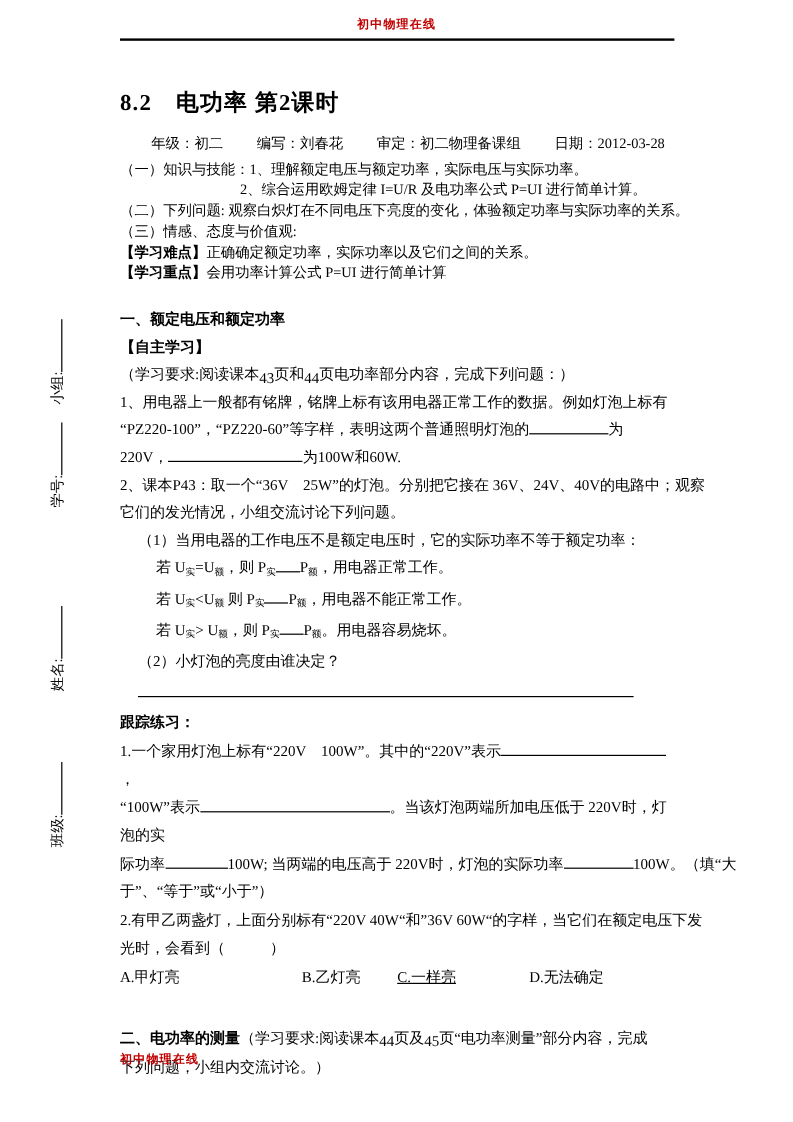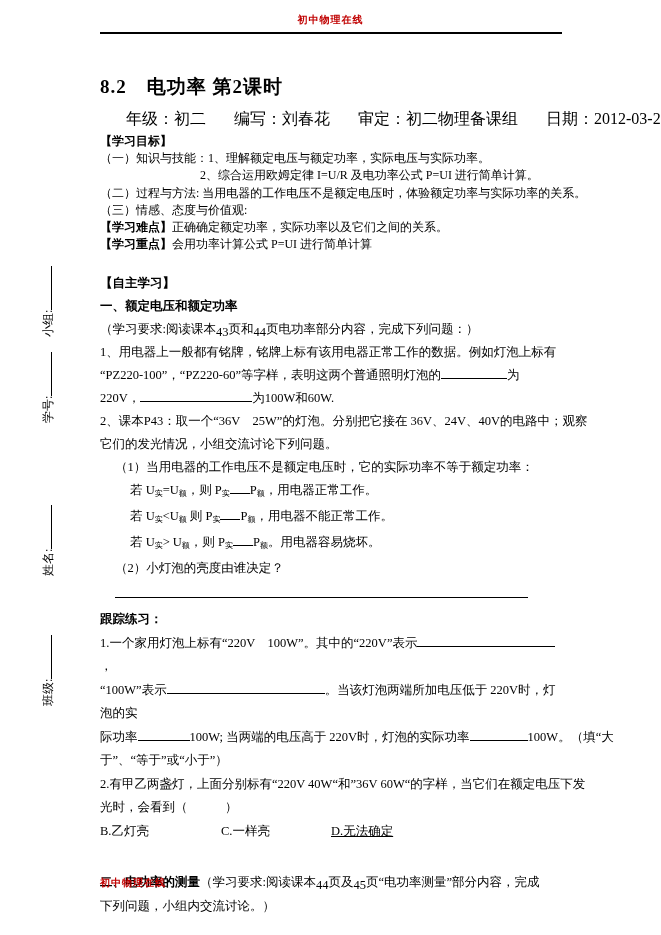--- a/index.html
+++ b/index.html
@@ -32,42 +32,42 @@
   }
   
   .page-body{
     position:absolute;left:100px;top:72px;width:464px;font-size:12.5px;
   }
   .doc-title{
     font-size:19px;font-weight:bold;line-height:30px;
     letter-spacing:1px;margin-bottom:8px;
   }
   .meta-row{
-    display:flex;gap:28px;padding-left:26px;font-size:16px;line-height:18px;
+    display:flex;gap:28px;padding-left:26px;font-size:12px;line-height:18px;
     white-space:nowrap;
   }
   .goals{margin-top:5px;font-size:12px;line-height:17.2px;}
   .goals .indent{padding-left:100px;}
   .bold{font-weight:bold;}
   .selfstudy{margin-top:19px;line-height:23px;}
   .ind15{padding-left:15px;}
   .ind30{padding-left:30px;}
   .blank{
     display:inline-block;border-bottom:1px solid #000;height:12px;
     vertical-align:baseline;
   }
   .w20{width:20px;} .w55{width:52px;} .w60{width:58px;} .w68{width:66px;}
   .w115{width:112px;} .w140{width:138px;} .w160{width:158px;} .w415{width:413px;}
   .sub{font-size:8px;vertical-align:-2px;}
   .lownum{position:relative;top:3px;margin-top:40px;}
   .answer-line{margin-top:3px;}
   .practice{margin-top:2px;line-height:23.5px;}
   .options-row{display:flex;padding-left:0px;}
   .options-row span:nth-child(1){width:121px;}
-  .options-row span:nth-child(2){width:110px;}
+  .options-row span:nth-child(2){width:110px;text-align:center;}
   .options-row span:nth-child(3){width:110px;text-decoration:underline;}
   .section2{margin-top:27px;line-height:24px;}
   .nowrap{white-space:nowrap;}
 </style>
 </head>
 <body>
 
 <div class="site-header red">初中物理在线</div>
 <div class="header-rule"></div>
 
@@ -89,38 +89,37 @@
   <div class="doc-title">8.2　电功率 第2课时</div>
 
   <div class="meta-row">
     <span>年级：初二</span>
     <span>编写：刘春花</span>
     <span>审定：初二物理备课组</span>
     <span>日期：2012-03-28</span>
   </div>
 
   <div class="goals">
-    <div><span class="bold">【学习目标】</span></div>
     <div class="nowrap">
       <span>（一）知识与技能：</span><span>1、理解额定电压与额定功率，实际电压与实际功率。</span>
     </div>
     <div class="indent">2、综合运用欧姆定律 I=U/R 及电功率公式 P=UI 进行简单计算。</div>
-    <div class="nowrap">（二）过程与方法: 当用电器的工作电压不是额定电压时，体验额定功率与实际功率的关系。</div>
+    <div class="nowrap">（二）下列问题: 观察白炽灯在不同电压下亮度的变化，体验额定功率与实际功率的关系。</div>
     <div>（三）情感、态度与价值观:</div>
     <div>
       <span class="bold">【学习难点】</span><span>正确确定额定功率，实际功率以及它们之间的关系。</span>
     </div>
     <div>
       <span class="bold">【学习重点】</span><span>会用功率计算公式 P=UI 进行简单计算</span>
     </div>
   </div>
 
   <div class="selfstudy">
+    <div><span class="bold">一、额定电压和额定功率</span></div>
     <div><span class="bold">【自主学习】</span></div>
-    <div><span class="bold">一、额定电压和额定功率</span></div>
     <div>
       <span>（学习要求:阅读课本</span><span class="lownum">43</span><span>页和</span><span class="lownum">44</span><span>页电功率部分内容，完成下列问题：）</span>
     </div>
     <div>1、用电器上一般都有铭牌，铭牌上标有该用电器正常工作的数据。例如灯泡上标有</div>
     <div>
       <span>“PZ220-100”，“PZ220-60”等字样，表明这两个普通照明灯泡的</span><span class="blank w68"></span><span>为</span>
     </div>
     <div>
       <span>220V，</span><span class="blank w115"></span><span>为100W和60W.</span>
     </div>
@@ -148,20 +147,21 @@
     <div>
       <span>“100W”表示</span><span class="blank w160"></span><span>。当该灯泡两端所加电压低于 220V时，灯泡的实</span>
     </div>
     <div class="nowrap">
       <span>际功率</span><span class="blank w55"></span><span>100W; 当两端的电压高于 220V时，灯泡的实际功率</span><span class="blank w60"></span><span>100W。（填“大</span>
     </div>
     <div>于”、“等于”或“小于”）</div>
     <div class="nowrap">2.有甲乙两盏灯，上面分别标有“220V 40W“和”36V 60W“的字样，当它们在额定电压下发</div>
     <div>光时，会看到（　　　）</div>
     <div class="options-row">
+      <span>A.甲灯亮</span>
       <span>B.乙灯亮</span>
       <span>C.一样亮</span>
       <span>D.无法确定</span>
     </div>
   </div>
 
   <div class="section2">
     <div>
       <span class="bold">二、电功率的测量</span><span>（学习要求:阅读课本</span><span class="lownum">44</span><span>页及</span><span class="lownum">45</span><span>页“电功率测量”部分内容，完成</span>
     </div>

